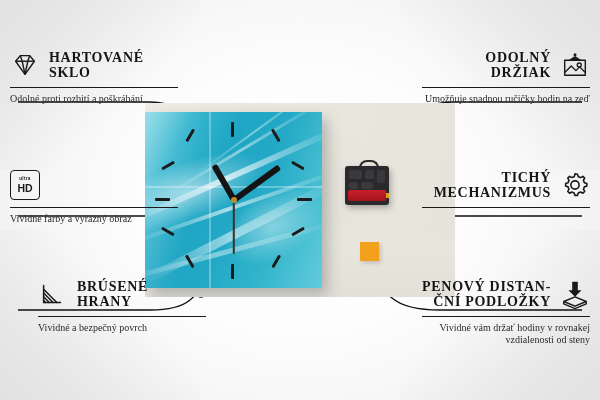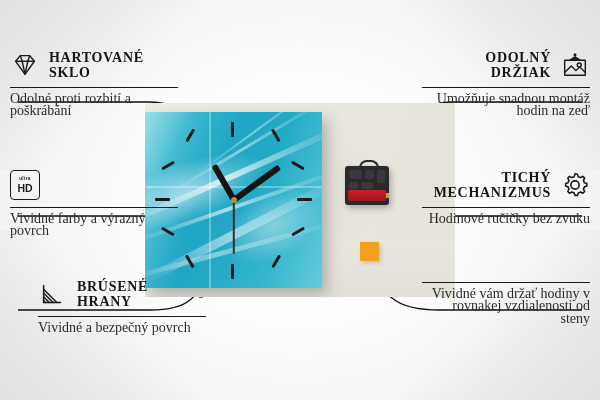--- a/index.html
+++ b/index.html
@@ -218,21 +218,21 @@
     color: #151515;
     text-transform: uppercase;
   }
   .feat-rule {
     height: 1px;
     background: #1a1a1a;
     margin: 5px 0 5px 0;
   }
   .feat-desc {
     font-family: "Liberation Serif", serif;
-    font-size: 14px;
+    font-size: 10px;
     line-height: 12.4px;
     color: #2a2a2a;
   }
   
   .hd-badge {
     width: 28px; height: 28px;
     border: 1.6px solid #1a1a1a;
     border-radius: 4px;
     display: flex;
     flex-direction: column;
@@ -354,21 +354,21 @@
     <div class="feat-head">
       <span class="feat-icon">
         <span class="hd-badge">
           <span class="hd-ultra">ultra</span>
           <span class="hd-main">HD</span>
         </span>
       </span>
     </div>
     <div class="feat-rule"></div>
     <div class="feat-desc">Vividné farby
-a výrazný povrch</div>
+a výrazný obraz</div>
   </div>
 
   <div class="feature left" style="top:277px;margin-left:28px;">
     <div class="feat-head">
       <span class="feat-icon">
         <svg viewBox="0 0 32 32" fill="none" stroke="currentColor" stroke-width="1.6" stroke-linecap="round">
           <path d="M6 7 L6 25 L24 25"></path>
           <path d="M6 11 L20 25"></path>
           <path d="M6 15 L16 25"></path>
           <path d="M6 19 L12 25"></path>
@@ -389,37 +389,45 @@
           <path d="M16 6.5 L9 11 H23 Z" fill="currentColor" stroke="none"></path>
           <rect x="5" y="11" width="22" height="16"></rect>
           <path d="M5 24 L12 17 L17 22 L21 18 L27 24"></path>
           <circle cx="20.5" cy="16" r="2.1"></circle>
         </svg>
       </span>
       <span class="feat-title">ODOLNÝ DRŽIAK</span>
     </div>
     <div class="feat-rule"></div>
     <div class="feat-desc">Umožňuje snadnou
-montáž hodin na zeď</div>
+ručičky hodin na zeď</div>
   </div>
 
   <div class="feature right" style="top:168px;">
     <div class="feat-head">
       <span class="feat-icon">
         <svg viewBox="0 0 32 32" fill="none" stroke="currentColor" stroke-width="1.7" stroke-linejoin="round">
           <path d="M16 4 l2.6 .5 .9 2.6 2.5 1 2.4-1.3 1.9 1.9 -1.3 2.4 1 2.5 2.6 .9 0 2.6 -2.6 .9 -1 2.5 1.3 2.4 -1.9 1.9 -2.4-1.3 -2.5 1 -.9 2.6 -2.6 0 -.9-2.6 -2.5-1 -2.4 1.3 -1.9-1.9 1.3-2.4 -1-2.5 -2.6-.9 0-2.6 2.6-.9 1-2.5 -1.3-2.4 1.9-1.9 2.4 1.3 2.5-1 .9-2.6 z"></path>
           <circle cx="16" cy="16" r="4.4"></circle>
         </svg>
       </span>
       <span class="feat-title">TICHÝ MECHANIZMUS</span>
     </div>
     <div class="feat-rule"></div>
-    <div class="feat-desc">Hodinové ručičky
-bez zvuku</div>
   </div>
 
   <div class="feature right" style="top:277px;">
+    <div class="feat-head">
+      <span class="feat-icon">
+        <svg viewBox="0 0 32 32" fill="none" stroke="currentColor" stroke-width="1.5" stroke-linejoin="round">
+          <path d="M13 3 H19 V12 H23 L16 19 L9 12 H13 Z" fill="currentColor" stroke="none"></path>
+          <path d="M16 19 L4 24 L16 29 L28 24 Z"></path>
+          <path d="M4 24 V26.5 L16 31.5 L28 26.5 V24"></path>
+        </svg>
+      </span>
+      <span class="feat-title">PENOVÝ DISTAN-ČNÍ PODLOŽKY</span>
+    </div>
     <div class="feat-rule"></div>
     <div class="feat-desc">Vividné vám držať hodiny
 v rovnakej vzdialenosti od steny</div>
   </div>
 
 </div>
 
 </body></html>

